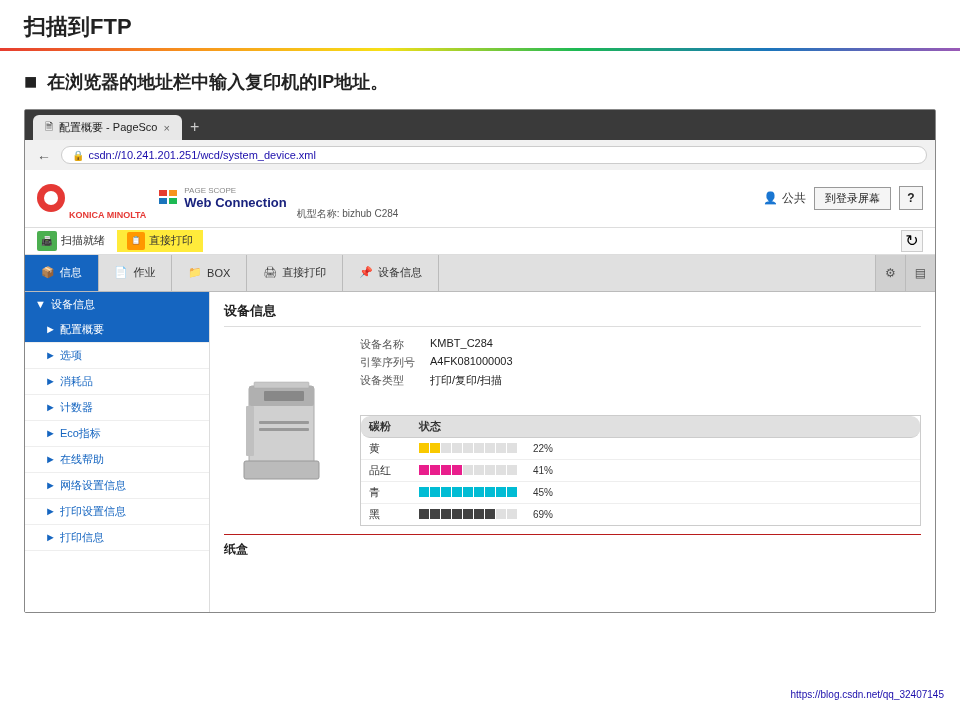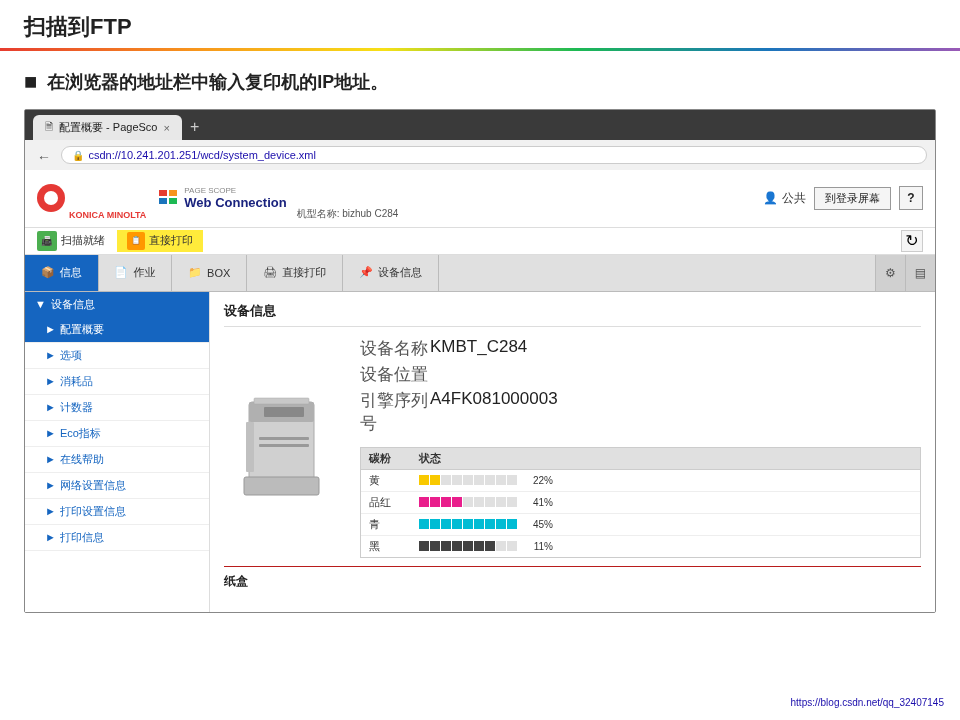--- a/index.html
+++ b/index.html
@@ -378,23 +378,23 @@
     .printer-img {
       width: 100px;
       height: 130px;
       position: relative;
     }
 
     .device-details {
       flex: 1;
     }
     .info-table {
-      font-size: 17px;
+      font-size: 11px;
       color: #333;
-      margin-bottom: 12px;
+      margin-bottom: 27px;
     }
     .info-row {
       display: flex;
       margin-bottom: 3px;
     }
     .info-label {
       width: 70px;
       color: #555;
     }
     .info-value {
@@ -403,20 +403,21 @@
 
     
     .toner-table {
       border: 1px solid #ccc;
       font-size: 11px;
     }
     .toner-header {
       display: flex;
       background: #e0e0e0;
       border-bottom: 1px solid #ccc;
+      border-radius: 9px;
     }
     .toner-header-cell {
       padding: 3px 8px;
       font-weight: bold;
       color: #333;
     }
     .toner-header-cell:first-child { width: 50px; }
     .toner-row {
       display: flex;
       align-items: center;
@@ -461,21 +462,21 @@
     }
     .paper-title {
       font-size: 12px;
       font-weight: bold;
       color: #222;
     }
 
     
     .page-footer {
       position: absolute;
-      bottom: 12px;
+      bottom: 20px;
       right: 16px;
       font-size: 10px;
       color: #1a0dab;
     }
   </style>
 </head>
 <body>
 
 <div class="page-header">
   <span class="page-title">扫描到FTP</span>
@@ -651,26 +652,26 @@
             </div>
           </div>
 
           <div class="device-details">
             <div class="info-table">
               <div class="info-row">
                 <span class="info-label">设备名称</span>
                 <span class="info-value">KMBT_C284</span>
               </div>
               <div class="info-row">
-                <span class="info-label">设备位置</span>
-                <span class="info-value"></span>
+                <span class="info-label">引擎序列号</span>
+                <span class="info-value">A4FK081000003</span>
               </div>
               <div class="info-row">
-                <span class="info-label">引擎序列号</span>
-                <span class="info-value">A4FK081000003</span>
+                <span class="info-label">设备类型</span>
+                <span class="info-value">打印/复印/扫描</span>
               </div>
             </div>
 
             <div class="toner-table">
               <div class="toner-header">
                 <div class="toner-header-cell" style="width:50px;">碳粉</div>
                 <div class="toner-header-cell">状态</div>
               </div>
 
               <div class="toner-row">
@@ -734,21 +735,21 @@
                     <div class="toner-block" style="background:#424242;"></div>
                     <div class="toner-block" style="background:#424242;"></div>
                     <div class="toner-block" style="background:#424242;"></div>
                     <div class="toner-block" style="background:#424242;"></div>
                     <div class="toner-block" style="background:#424242;"></div>
                     <div class="toner-block" style="background:#424242;"></div>
                     <div class="toner-block" style="background:#424242;"></div>
                     <div class="toner-block empty-block"></div>
                     <div class="toner-block empty-block"></div>
                   </div>
-                  <span class="toner-percent">11%</span>
+                  <span class="toner-percent">69%</span>
                 </div>
               </div>
             </div>
 
           </div>
         </div>
 
         <div class="paper-section">
           <div class="paper-title">纸盒</div>
         </div>

